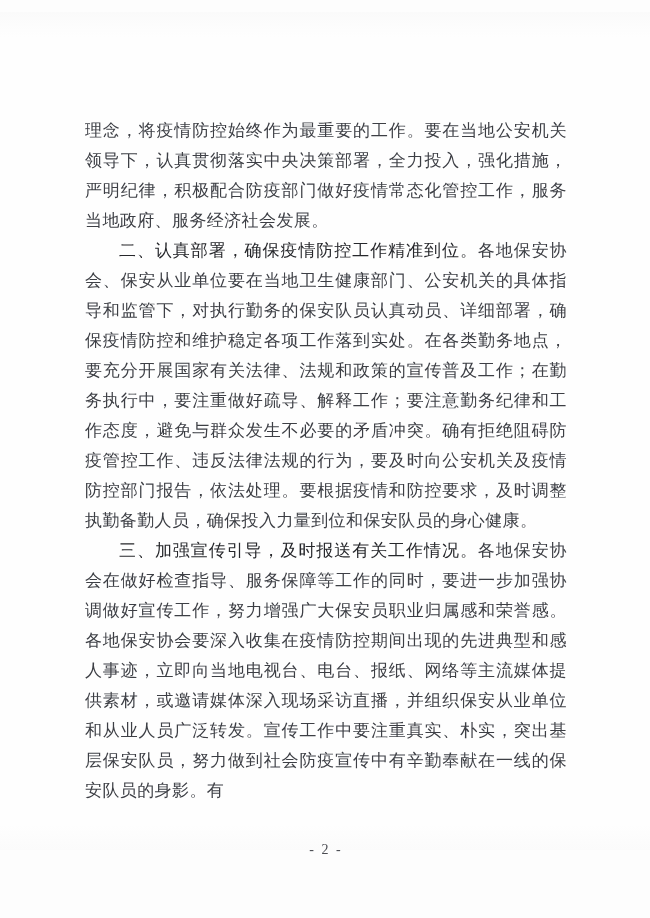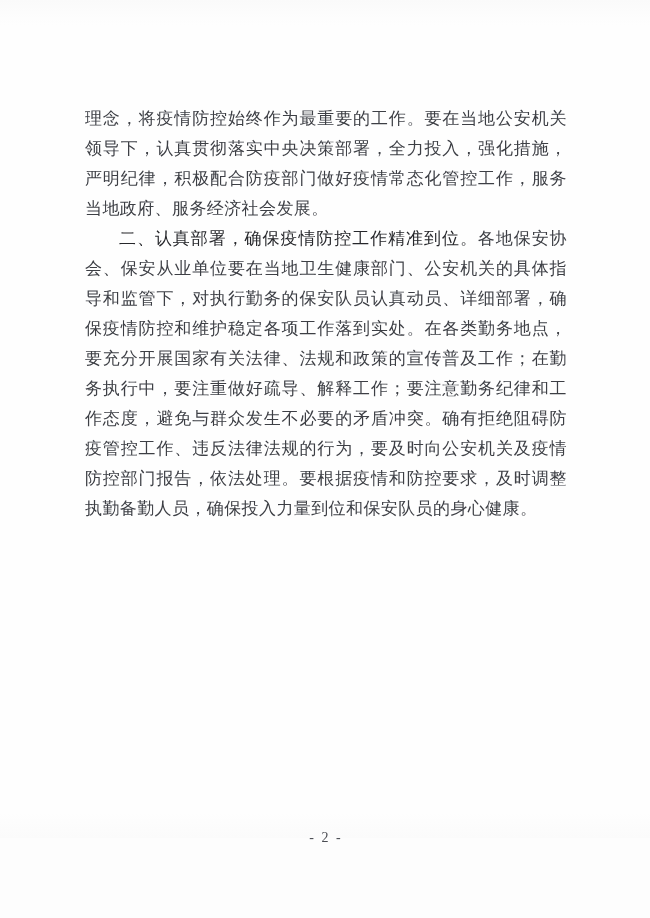--- a/index.html
+++ b/index.html
@@ -8,20 +8,21 @@
     height: 918px;
     background: #fdfdfd;
     overflow: hidden;
     font-family: "Liberation Serif", "DejaVu Serif", serif;
   }
   .scan-page {
     position: relative;
     width: 650px;
     height: 838px;
     background: linear-gradient(180deg, #fafafa 0%, #fefefe 3%, #fefefe 97%, #fbfbfb 100%);
+    margin-top: 12px;
   }
   .doc-body {
     position: absolute;
     left: 85px;
     top: 104px;
     width: 482px;
     font-size: 17px;
     line-height: 30px;
     color: #3d3f45;
     text-align: justify;
@@ -50,18 +51,19 @@
 <body>
 
 <div class="scan-page">
 
   <div class="doc-body">
 
     <p class="para no-indent"><span>理念，将疫情防控始终作为最重要的工作。要在当地公安机关领导下，认真贯彻落实中央决策部署，全力投入，强化措施，严明纪律，积极配合防疫部门做好疫情常态化管控工作，服务当地政府、服务经济社会发展。</span></p>
 
     <p class="para"><span class="lead">二、认真部署，确保疫情防控工作精准到位。</span><span>各地保安协会、保安从业单位要在当地卫生健康部门、公安机关的具体指导和监管下，对执行勤务的保安队员认真动员、详细部署，确保疫情防控和维护稳定各项工作落到实处。在各类勤务地点，要充分开展国家有关法律、法规和政策的宣传普及工作；在勤务执行中，要注重做好疏导、解释工作；要注意勤务纪律和工作态度，避免与群众发生不必要的矛盾冲突。确有拒绝阻碍防疫管控工作、违反法律法规的行为，要及时向公安机关及疫情防控部门报告，依法处理。要根据疫情和防控要求，及时调整执勤备勤人员，确保投入力量到位和保安队员的身心健康。</span></p>
 
+    <p class="para"><span class="lead">三、加强宣传引导，及时报送有关工作情况。</span><span>各地保安协会在做好检查指导、服务保障等工作的同时，要进一步加强协调做好宣传工作，努力增强广大保安员职业归属感和荣誉感。各地保安协会要深入收集在疫情防控期间出现的先进典型和感人事迹，立即向当地电视台、电台、报纸、网络等主流媒体提供素材，或邀请媒体深入现场采访直播，并组织保安从业单位和从业人员广泛转发。宣传工作中要注重真实、朴实，突出基层保安队员，努力做到社会防疫宣传中有辛勤奉献在一线的保安队员的身影。有</span></p>
 
   </div>
 
   <div class="page-footer">- 2 -</div>
 
 </div>
 
 </body></html>

